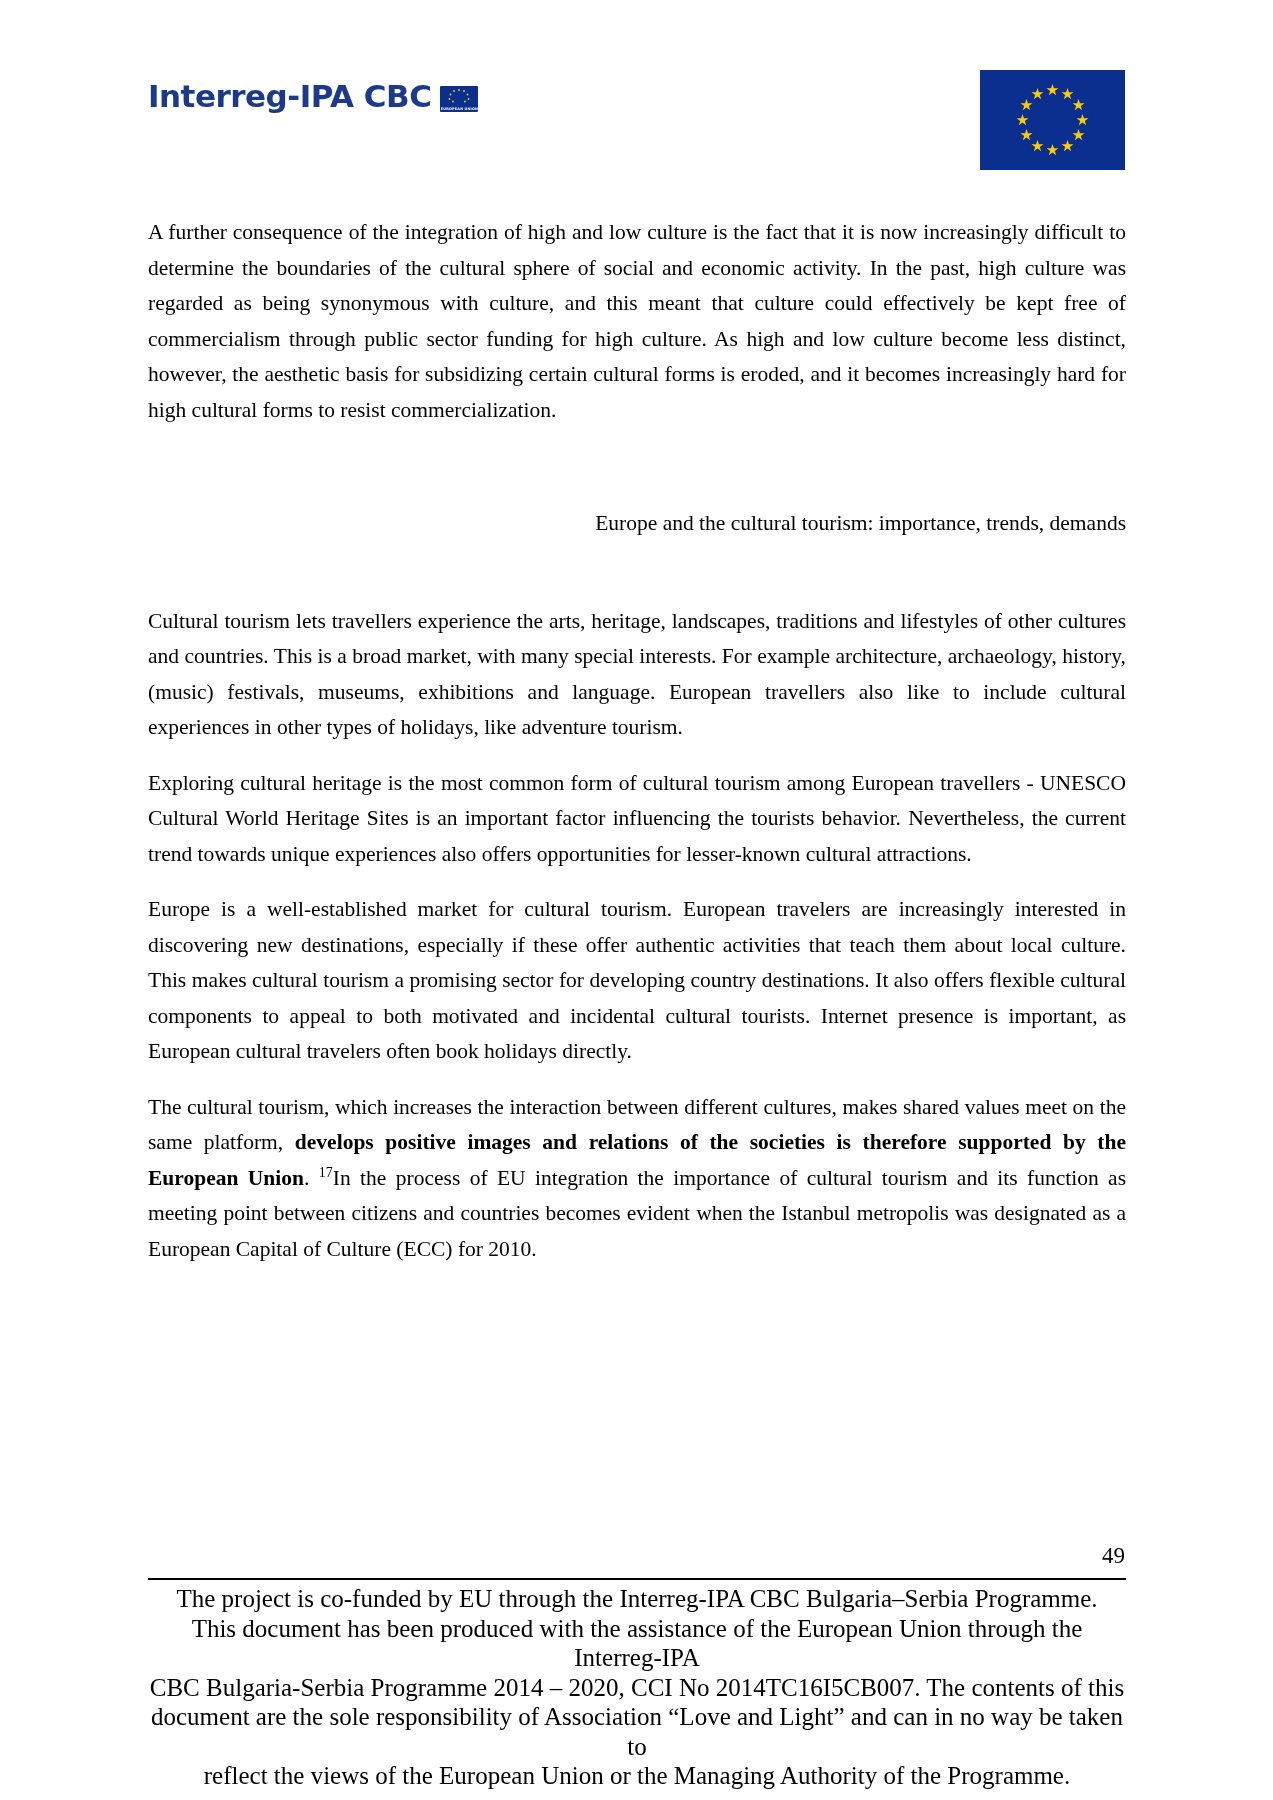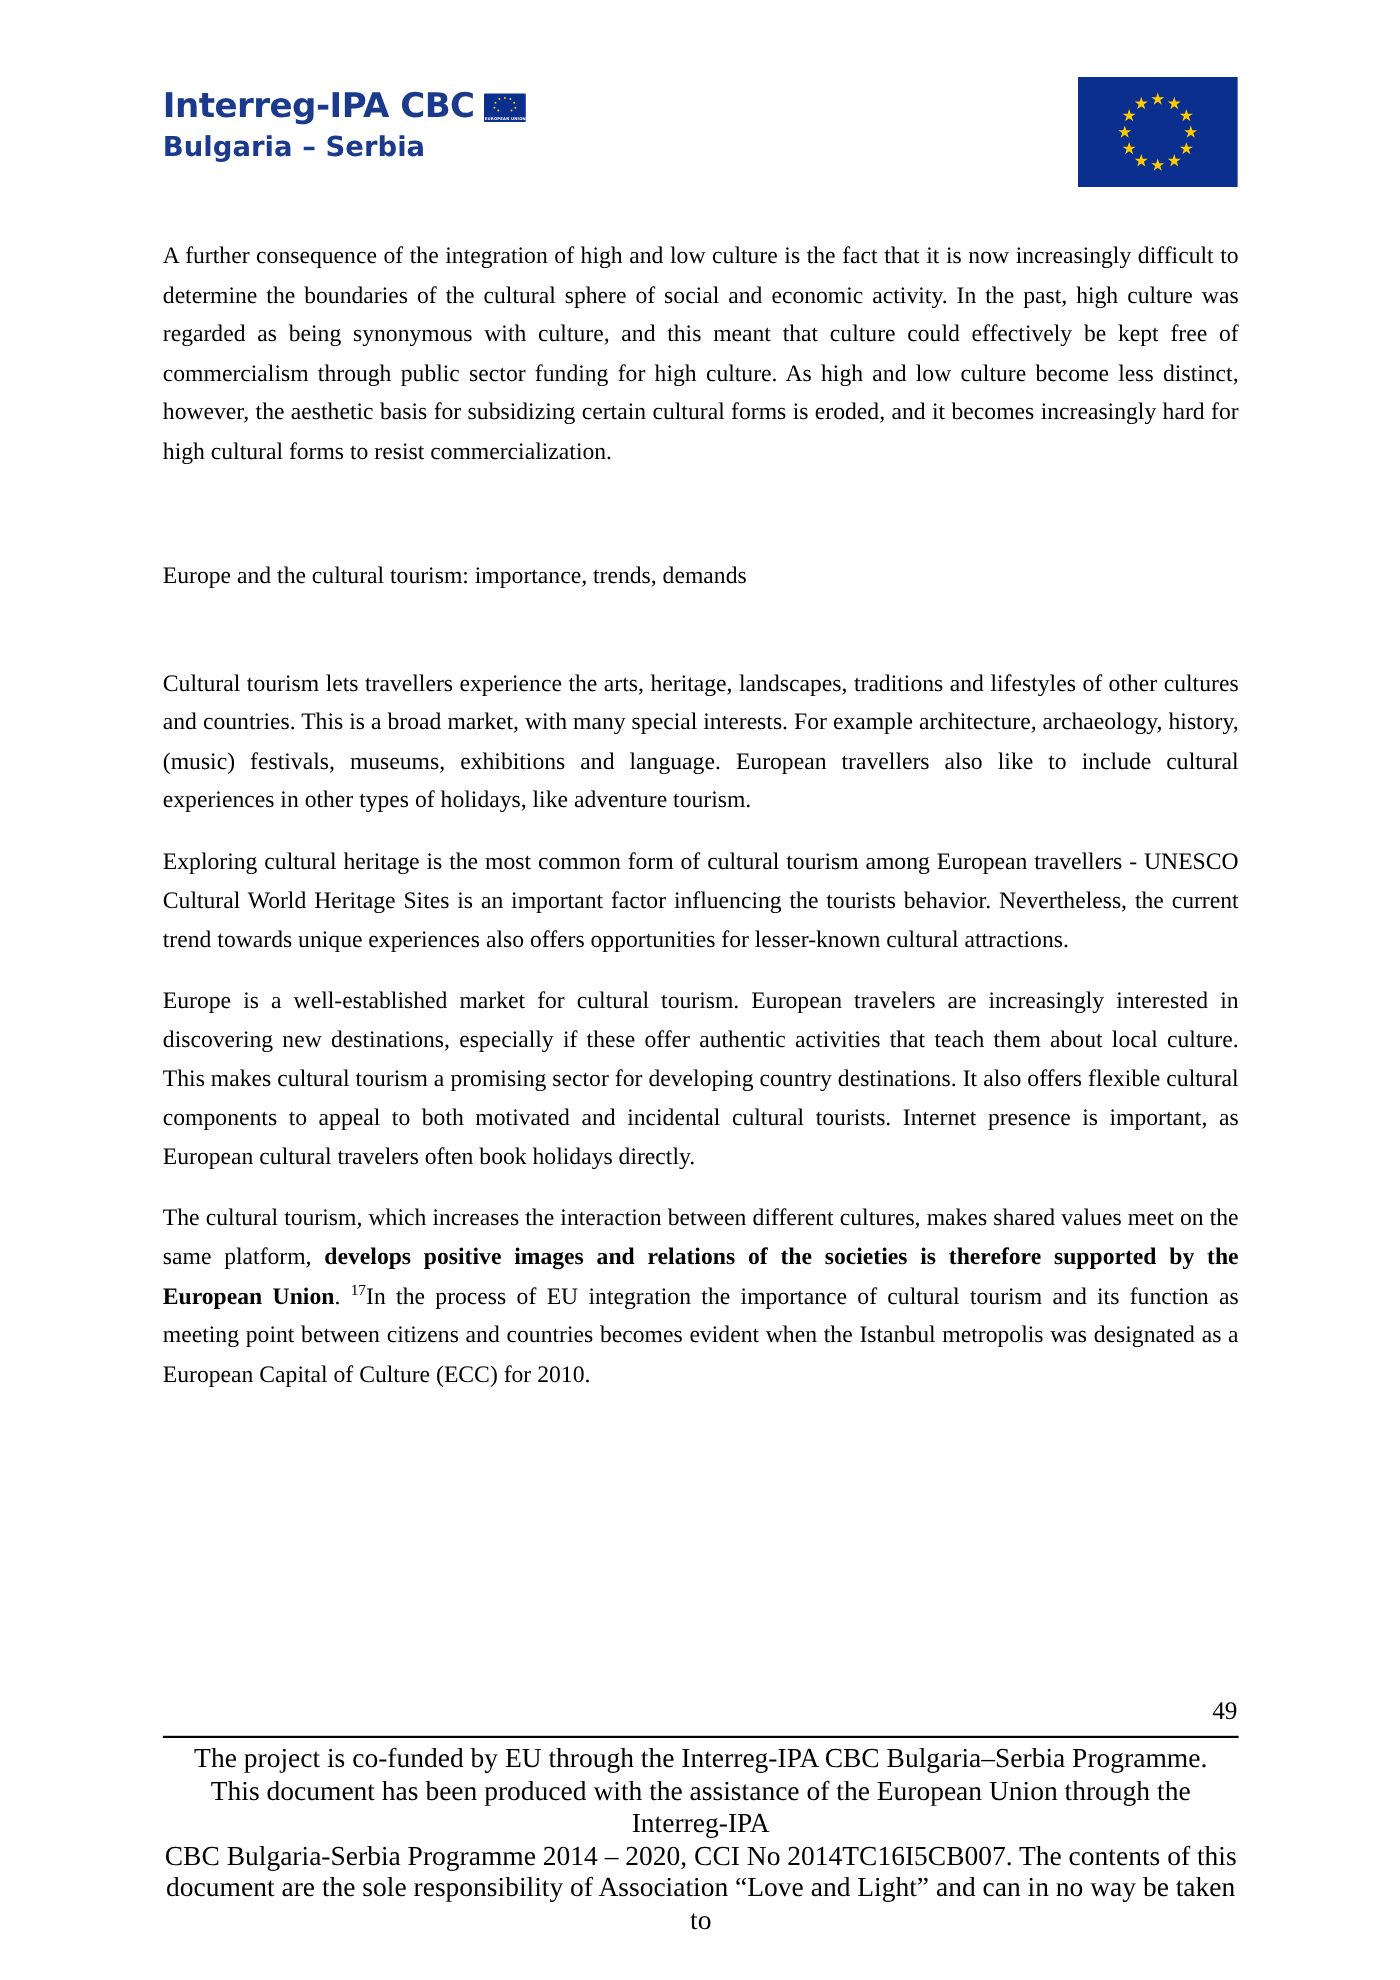--- a/index.html
+++ b/index.html
@@ -101,21 +101,21 @@
     text-align: justify;
     text-justify: inter-word;
   }
   p.para.first {
     margin-bottom: 0;
   }
   .section-title {
     margin: 0;
     font-size: 21.5px;
     line-height: 35.5px;
-    text-align: left;
+    text-align: right;
     padding-top: 78px;
     padding-bottom: 0;
   }
   .gap-after-title {
     height: 62px;
   }
   b {
     font-weight: bold;
   }
   sup {
@@ -187,21 +187,20 @@
               <circle cx="14" cy="4" r="0.9"></circle>
               <circle cx="10.5" cy="7.5" r="0.9"></circle>
               <circle cx="9.5" cy="12" r="0.9"></circle>
               <circle cx="13" cy="14.5" r="0.9"></circle>
               <circle cx="25" cy="14.5" r="0.9"></circle>
             </g>
           </svg>
           <span class="mini-caption">EUROPEAN UNION</span>
         </span>
       </div>
-      <div class="logo-line2">Bulgaria – Serbia</div>
     </div>
 
     <div class="eu-flag">
       <svg viewBox="0 0 145 100" width="145" height="100">
         <rect x="0" y="0" width="145" height="100" fill="#0b2f8f"></rect>
         <g fill="#ffcc00">
 
           <polygon points="72.5,14 73.9,18.3 78.4,18.3 74.8,21 76.2,25.3 72.5,22.6 68.8,25.3 70.2,21 66.6,18.3 71.1,18.3"></polygon>
           <polygon points="87.5,18 88.9,22.3 93.4,22.3 89.8,25 91.2,29.3 87.5,26.6 83.8,29.3 85.2,25 81.6,22.3 86.1,22.3"></polygon>
           <polygon points="98.5,29 99.9,33.3 104.4,33.3 100.8,36 102.2,40.3 98.5,37.6 94.8,40.3 96.2,36 92.6,33.3 97.1,33.3"></polygon>
@@ -235,15 +234,16 @@
 
 
   <div class="page-number">49</div>
 
   <div class="footer">
     <div class="footer-rule"></div>
     <div class="footer-text">The project is co-funded by EU through the Interreg-IPA CBC Bulgaria–Serbia Programme.</div>
     <div class="footer-text">This document has been produced with the assistance of the European Union through the Interreg-IPA</div>
     <div class="footer-text">CBC Bulgaria-Serbia Programme 2014 – 2020, CCI No 2014TC16I5CB007. The contents of this</div>
     <div class="footer-text">document are the sole responsibility of Association “Love and Light” and can in no way be taken to</div>
+    <div class="footer-text">reflect the views of the European Union or the Managing Authority of the Programme.</div>
   </div>
 
 </div>
 
 </body></html>

